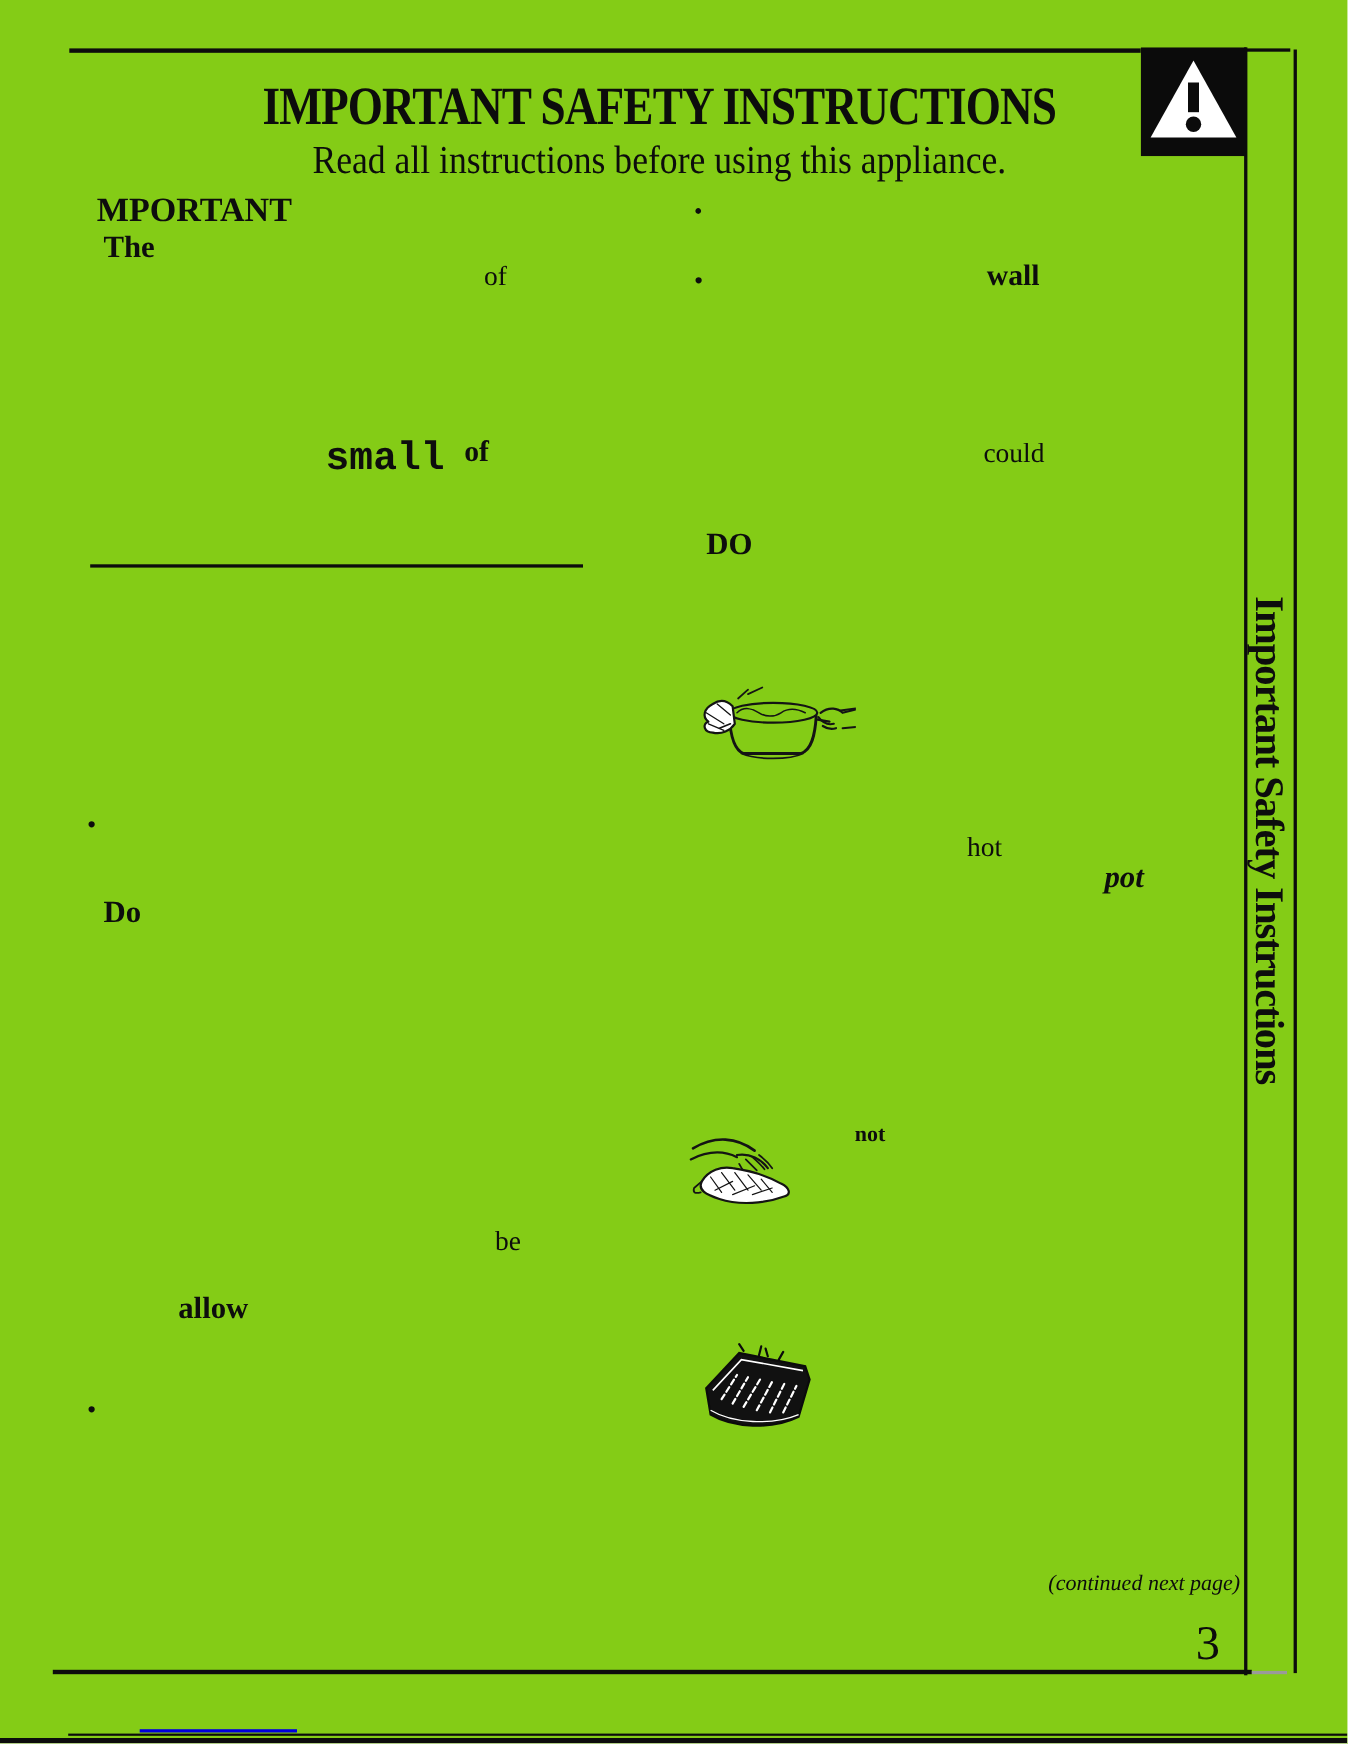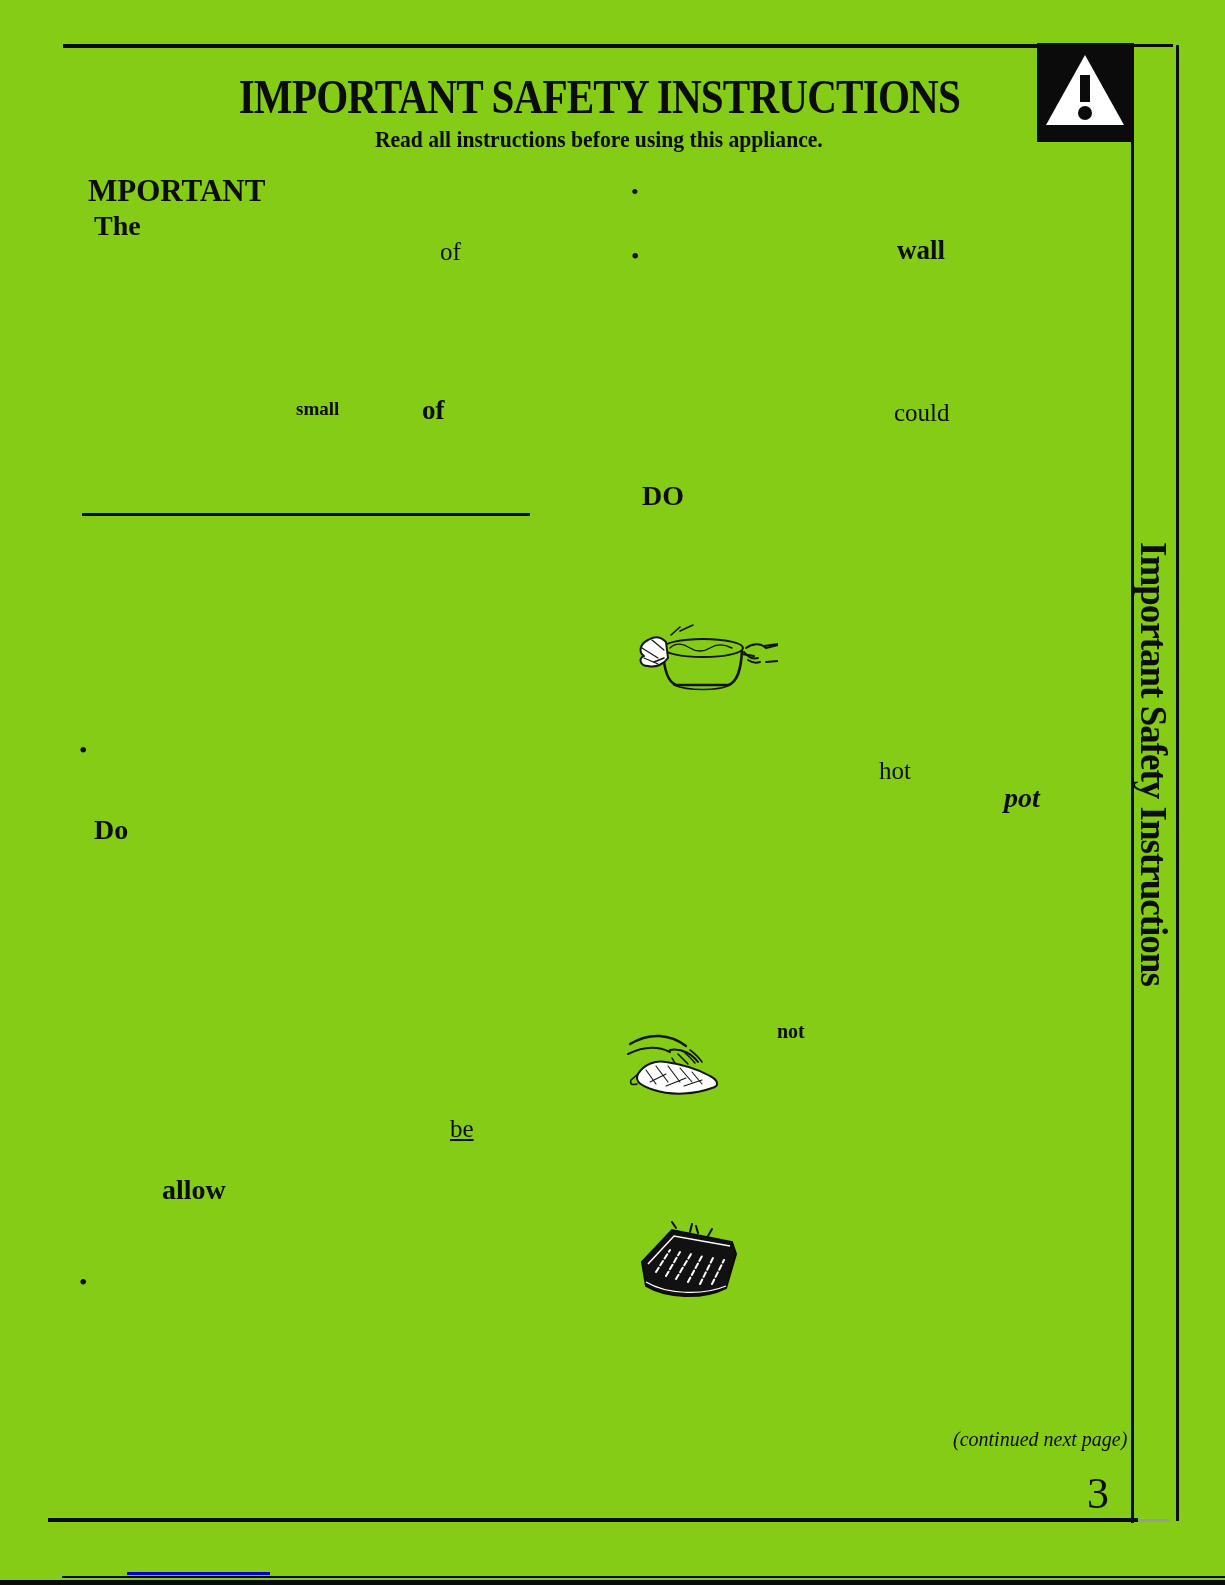--- a/index.html
+++ b/index.html
@@ -9,21 +9,21 @@
   }
   .abs{position:absolute;}
   .w{position:absolute;white-space:nowrap;line-height:1;color:#0d0d0d;}
   .bold{font-weight:bold;text-align:center;}
   .rule{position:absolute;background:#0c0c0c;}
   .grey{background:#9a9a9a;}
   
   .titlewrap{position:absolute;left:63px;top:72px;width:1072px;text-align:center;}
   .title{font-size:49px;font-weight:bold;line-height:1;margin:0;}
   .title .tin{display:inline-block;transform:scaleX(0.84);transform-origin:50% 0;letter-spacing:-1px;}
-  .subtitle{font-size:24px;font-weight:bold;line-height:1;margin:6px 0 0 0;}
+  .subtitle{font-size:36px;font-weight:normal;line-height:1;margin:6px 0 0 0;}
   .subtitle .tin{display:inline-block;transform:scaleX(0.90);transform-origin:50% 0;}
   
   .warnbox{position:absolute;left:1037px;top:43px;width:96px;height:99px;}
   
   .sidebar-label{
     position:absolute;left:1127px;top:542px;height:488px;width:48px;
     writing-mode:vertical-rl;text-orientation:mixed;
     font-size:37px;font-weight:bold;letter-spacing:-1px;line-height:1.2;
     color:#0d0d0d;white-space:nowrap;
   }
@@ -51,26 +51,26 @@
   </div>
 
   <div class="titlewrap">
     <h1 class="title"><span class="tin">IMPORTANT SAFETY INSTRUCTIONS</span></h1>
     <div class="subtitle"><span class="tin">Read all instructions before using this appliance.</span></div>
   </div>
 
   <span class="w bold" style="left:88px;top:175px;font-size:31px;">MPORTANT</span>
   <span class="w bold" style="left:94px;top:212px;font-size:28px;">The</span>
   <span class="w" style="left:440px;top:239px;font-size:25px;">of</span>
-  <span class="w bold" style="left:296px;top:399px;font-size:19px;">small</span>
+  <span class="w bold" style="left:296px;top:399px;font-size:36px;font-family:Liberation Mono, monospace;">small</span>
   <span class="w bold" style="left:422px;top:397px;font-size:27px;">of</span>
   <div class="rule" style="left:82px;top:513px;width:448px;height:3px;"></div>
   <span class="w" style="left:79px;top:738px;font-size:24px;">•</span>
   <span class="w bold" style="left:94px;top:816px;font-size:28px;">Do</span>
-  <span class="w" style="left:450px;top:1116px;font-size:25px;text-decoration:underline;">be</span>
+  <span class="w" style="left:450px;top:1116px;font-size:25px;">be</span>
   <span class="w bold" style="left:162px;top:1176px;font-size:28px;">allow</span>
   <span class="w" style="left:79px;top:1270px;font-size:24px;">•</span>
 
   <span class="w" style="left:631px;top:181px;font-size:22px;">•</span>
   <span class="w" style="left:631px;top:244px;font-size:24px;">•</span>
   <span class="w bold" style="left:897px;top:237px;font-size:27px;">wall</span>
   <span class="w" style="left:894px;top:400px;font-size:25px;">could</span>
   <span class="w bold" style="left:642px;top:482px;font-size:28px;">DO</span>
   <span class="w" style="left:879px;top:746px;font-size:25px;margin-top:12px;">hot</span>
   <span class="w bold" style="left:1004px;top:784px;font-size:28px;font-style:italic;">pot</span>

